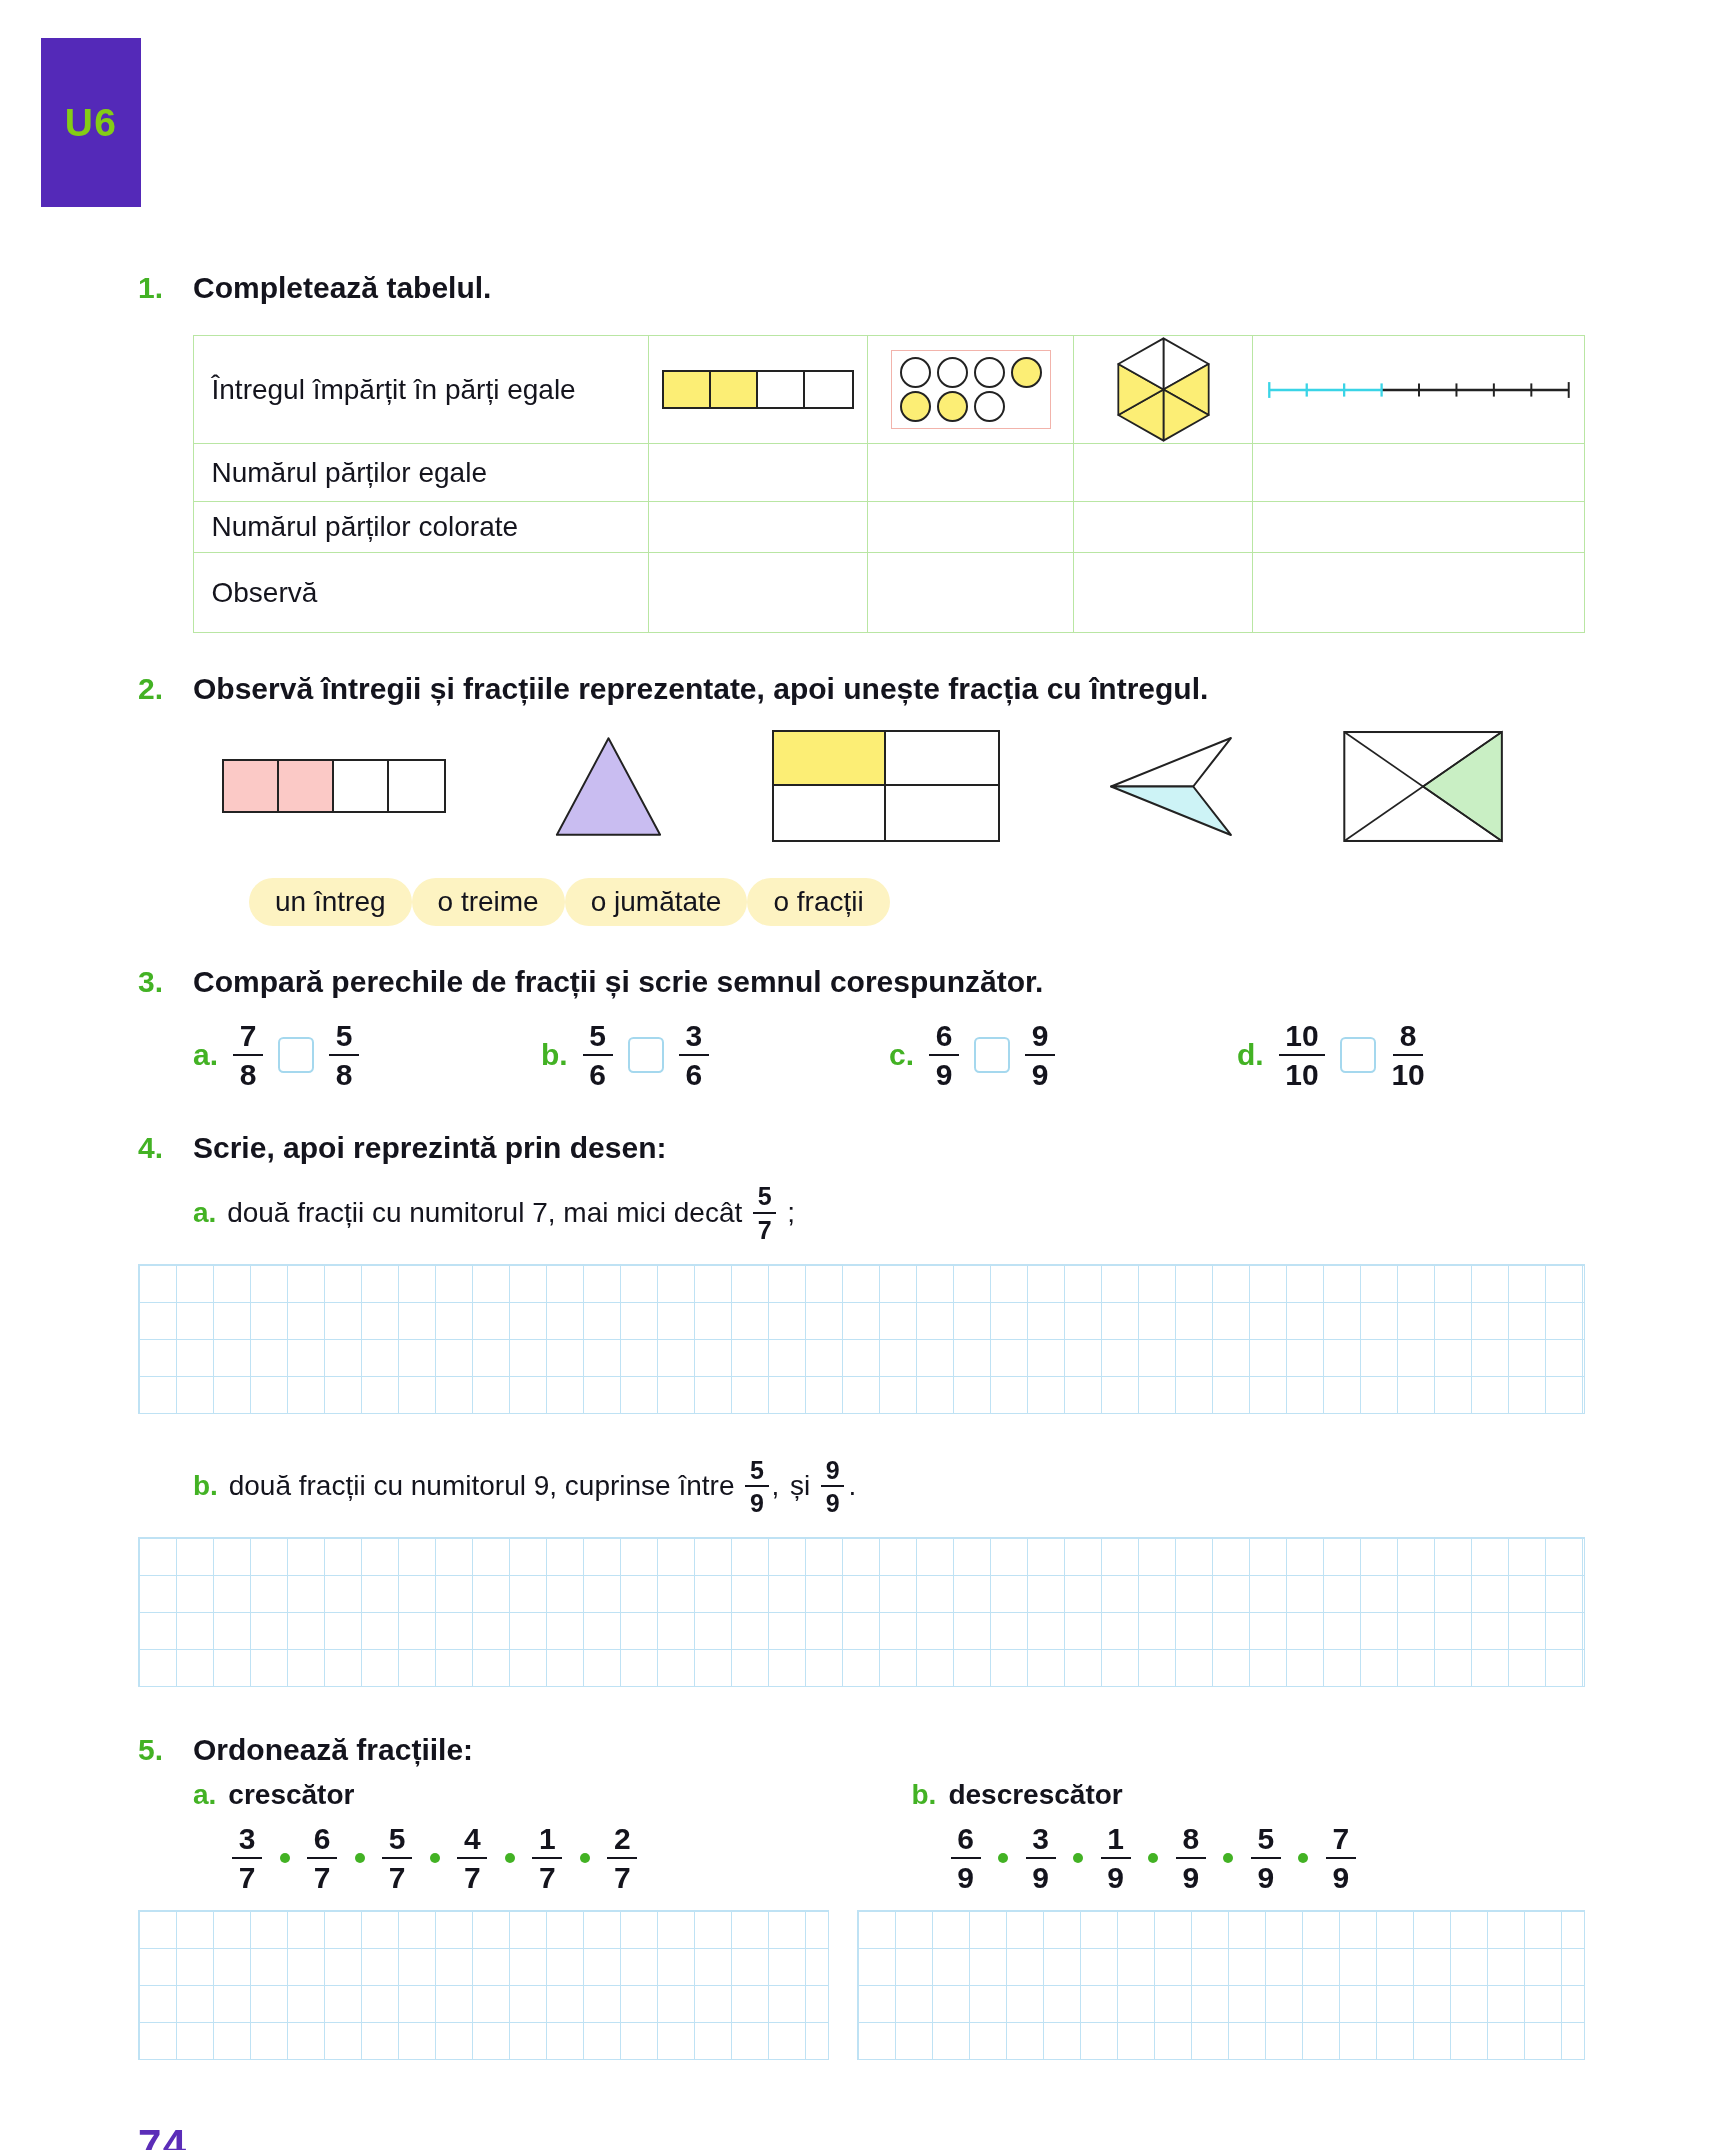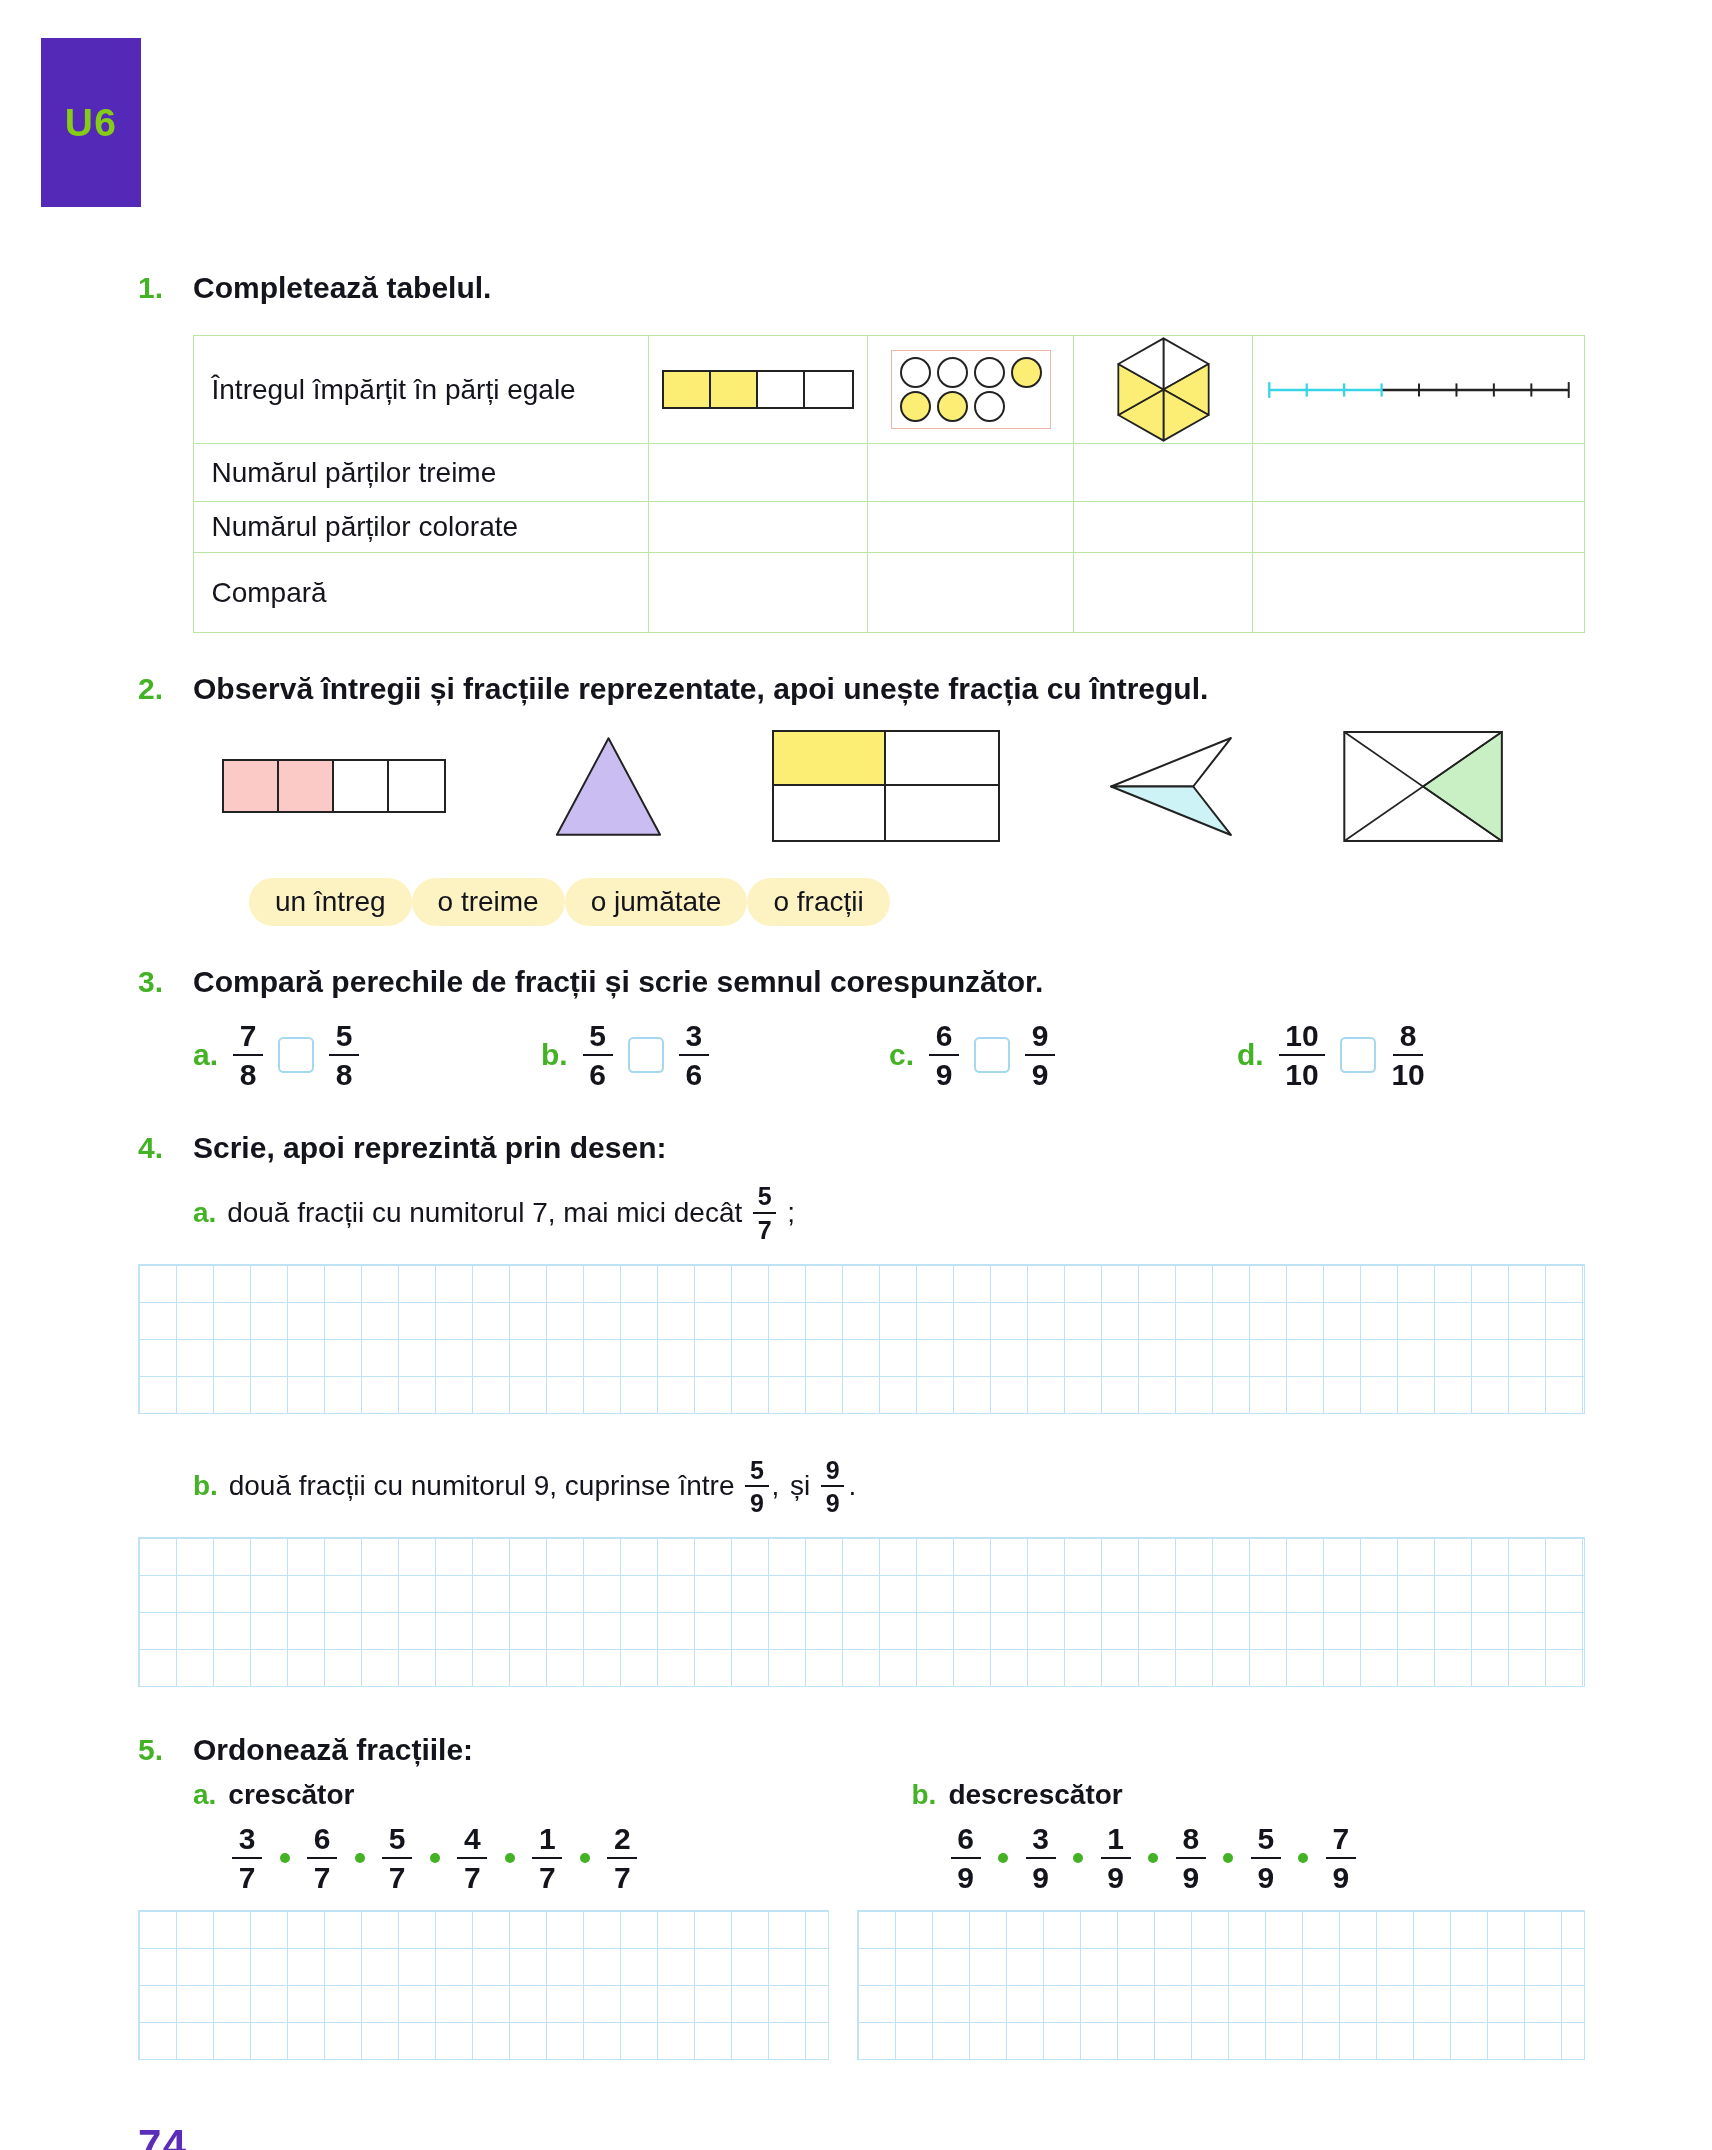--- a/index.html
+++ b/index.html
@@ -161,35 +161,35 @@
             <line x1="178.3" y1="12" x2="178.3" y2="32" stroke="#3ad4e6" stroke-width="3.5"></line>
             <line x1="235" y1="12" x2="235" y2="32" stroke="#222" stroke-width="3"></line>
             <line x1="291.8" y1="12" x2="291.8" y2="32" stroke="#222" stroke-width="3"></line>
             <line x1="348.5" y1="12" x2="348.5" y2="32" stroke="#222" stroke-width="3"></line>
             <line x1="405.3" y1="12" x2="405.3" y2="32" stroke="#222" stroke-width="3"></line>
             <line x1="462" y1="10" x2="462" y2="34" stroke="#222" stroke-width="3"></line>
           </svg>
         </td>
       </tr>
       <tr class="row-equal">
-        <td class="label-cell">Numărul părților treime</td>
+        <td class="label-cell">Numărul părților egale</td>
         <td class="c1"></td>
         <td class="c2"></td>
         <td class="c3"></td>
         <td class="c4"></td>
       </tr>
       <tr class="row-color">
         <td class="label-cell">Numărul părților colorate</td>
         <td class="c1"></td>
         <td class="c2"></td>
         <td class="c3"></td>
         <td class="c4"></td>
       </tr>
       <tr class="row-frac">
-        <td class="label-cell">Compară</td>
+        <td class="label-cell">Observă</td>
         <td class="c1"></td>
         <td class="c2"></td>
         <td class="c3"></td>
         <td class="c4"></td>
       </tr>
     </tbody>
       </table>
 
     <div class="ex-heading" style="margin-top:39px;">
       <span class="ex-num">2.</span>

